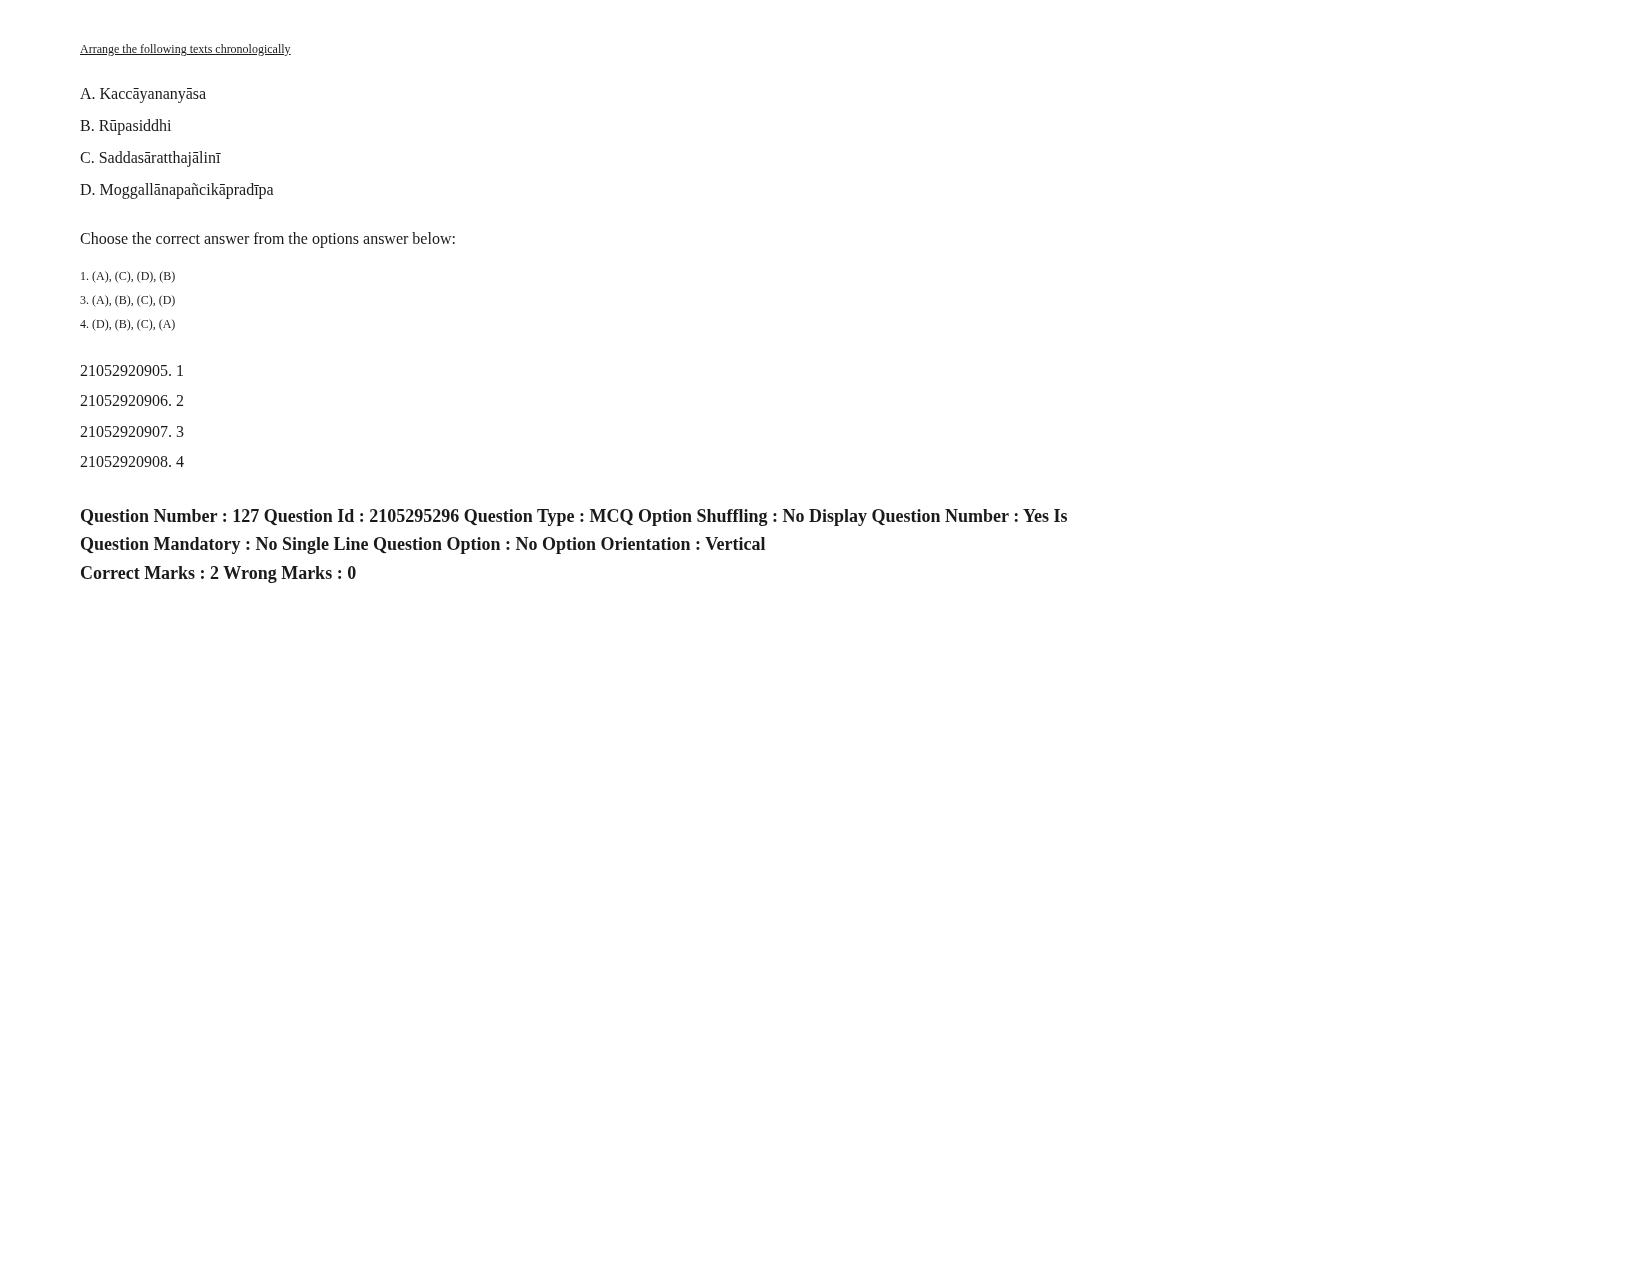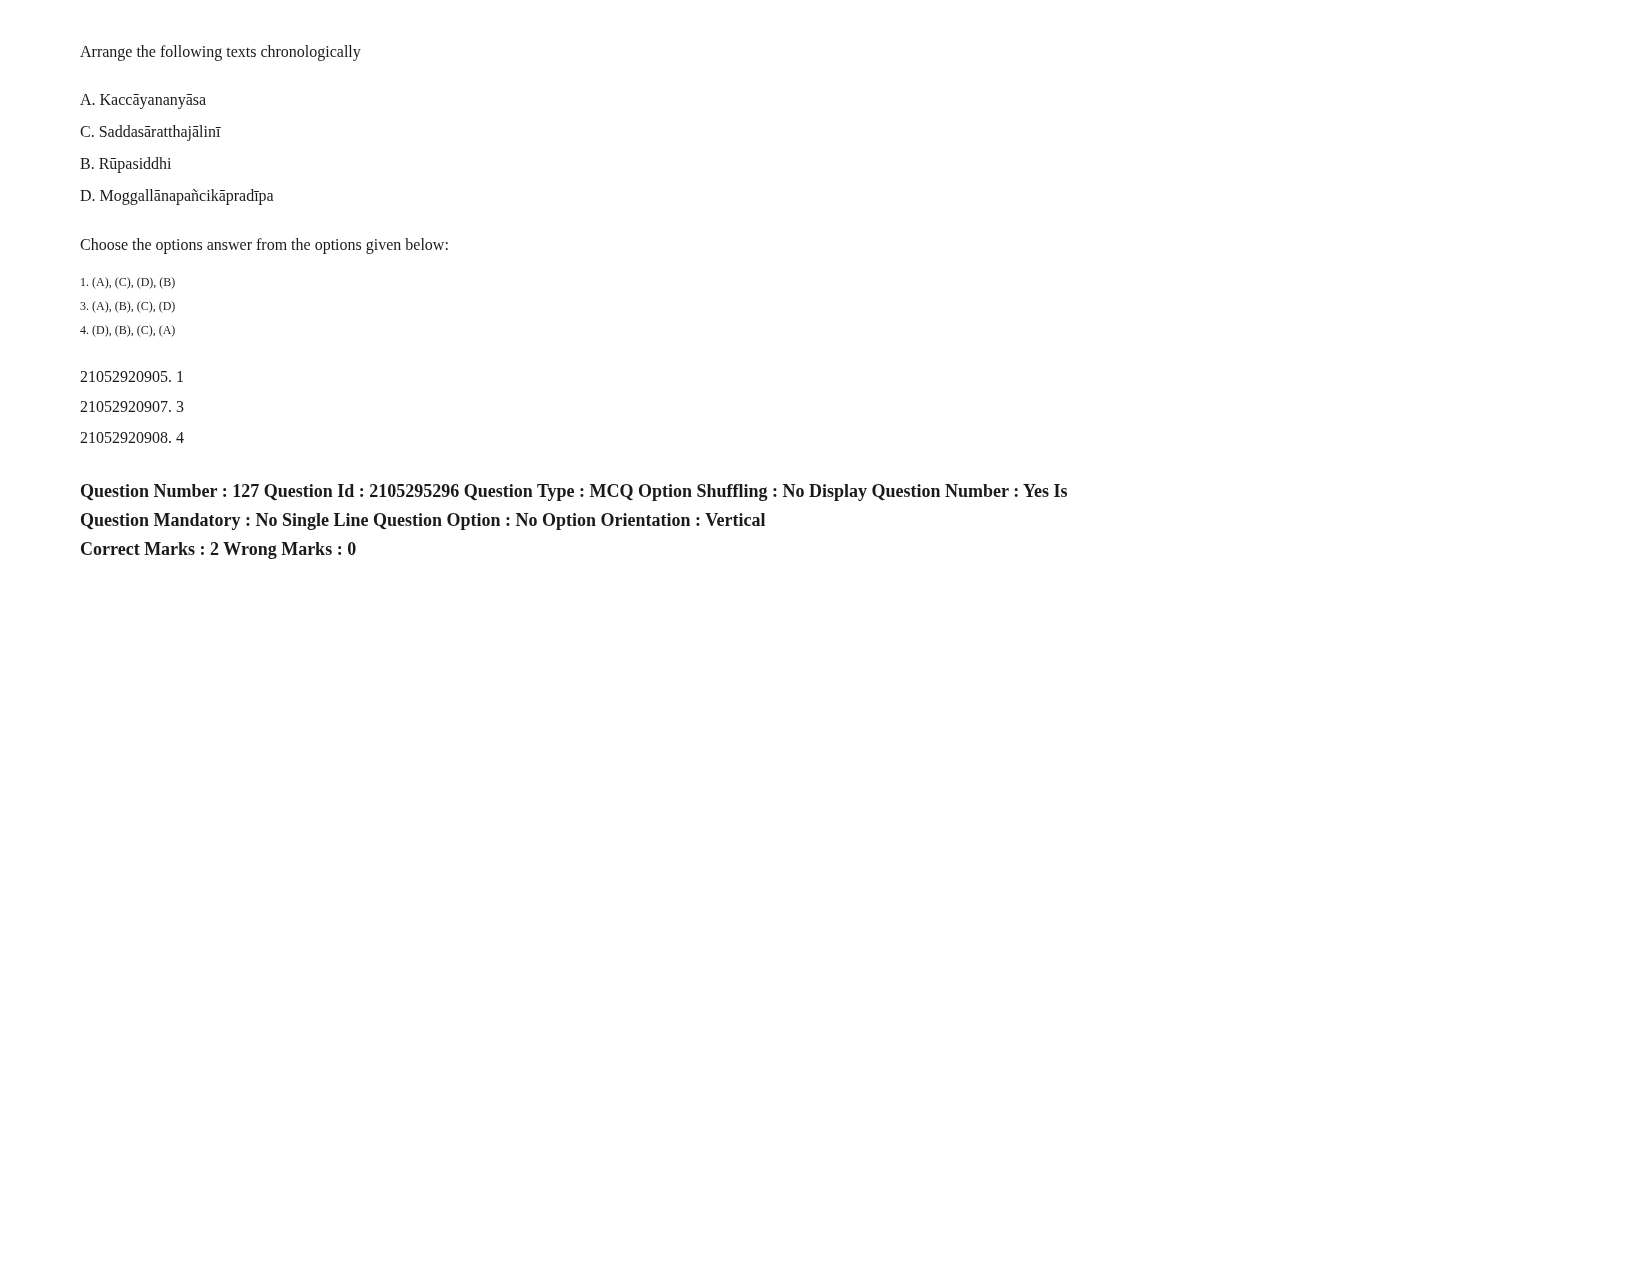--- a/index.html
+++ b/index.html
@@ -12,23 +12,24 @@
       background-color: #ffffff;
       font-family: Georgia, 'Times New Roman', serif;
       font-size: 16px;
       color: #1a1a1a;
       width: 1650px;
       min-height: 1275px;
       padding: 40px 80px;
     }
 
     .question-text {
-      font-size: 16px;
+      font-size: 12px;
       margin-bottom: 20px;
       line-height: 1.5;
+      text-decoration: underline;
     }
 
     .options-list {
       margin-bottom: 24px;
       line-height: 2;
     }
 
     .option-item {
       font-size: 16px;
     }
@@ -74,50 +75,53 @@
 
 <div>
 
   <p class="question-text">Arrange the following texts chronologically</p>
 
   <div class="options-list">
     <div class="option-item">
       <span>A. </span><span>Kaccāyananyāsa</span>
     </div>
     <div class="option-item">
-      <span>C. </span><span>Saddasāratthajālinī</span>
+      <span>B. </span><span>Rūpasiddhi</span>
     </div>
     <div class="option-item">
-      <span>B. </span><span>Rūpasiddhi</span>
+      <span>C. </span><span>Saddasāratthajālinī</span>
     </div>
     <div class="option-item">
       <span>D. </span><span>Moggallānapañcikāpradīpa</span>
     </div>
   </div>
 
-  <p class="instruction-text">Choose the options answer from the options given below:</p>
+  <p class="instruction-text">Choose the correct answer from the options answer below:</p>
 
   <div class="answer-choices">
     <div class="answer-choice">
       <span>1. </span><span>(A), (C), (D), (B)</span>
     </div>
     <div class="answer-choice">
       <span>3. </span><span>(A), (B), (C), (D)</span>
     </div>
     <div class="answer-choice">
       <span>4. </span><span>(D), (B), (C), (A)</span>
     </div>
   </div>
 
 
   <div class="options-values">
     <div class="option-value">
       <span>21052920905</span><span>. </span><span>1</span>
     </div>
     <div class="option-value">
+      <span>21052920906</span><span>. </span><span>2</span>
+    </div>
+    <div class="option-value">
       <span>21052920907</span><span>. </span><span>3</span>
     </div>
     <div class="option-value">
       <span>21052920908</span><span>. </span><span>4</span>
     </div>
   </div>
 
   <div class="metadata">
     <p>Question Number : 127 Question Id : 2105295296 Question Type : MCQ Option Shuffling : No Display Question Number : Yes Is</p>
     <p>Question Mandatory : No Single Line Question Option : No Option Orientation : Vertical</p>

